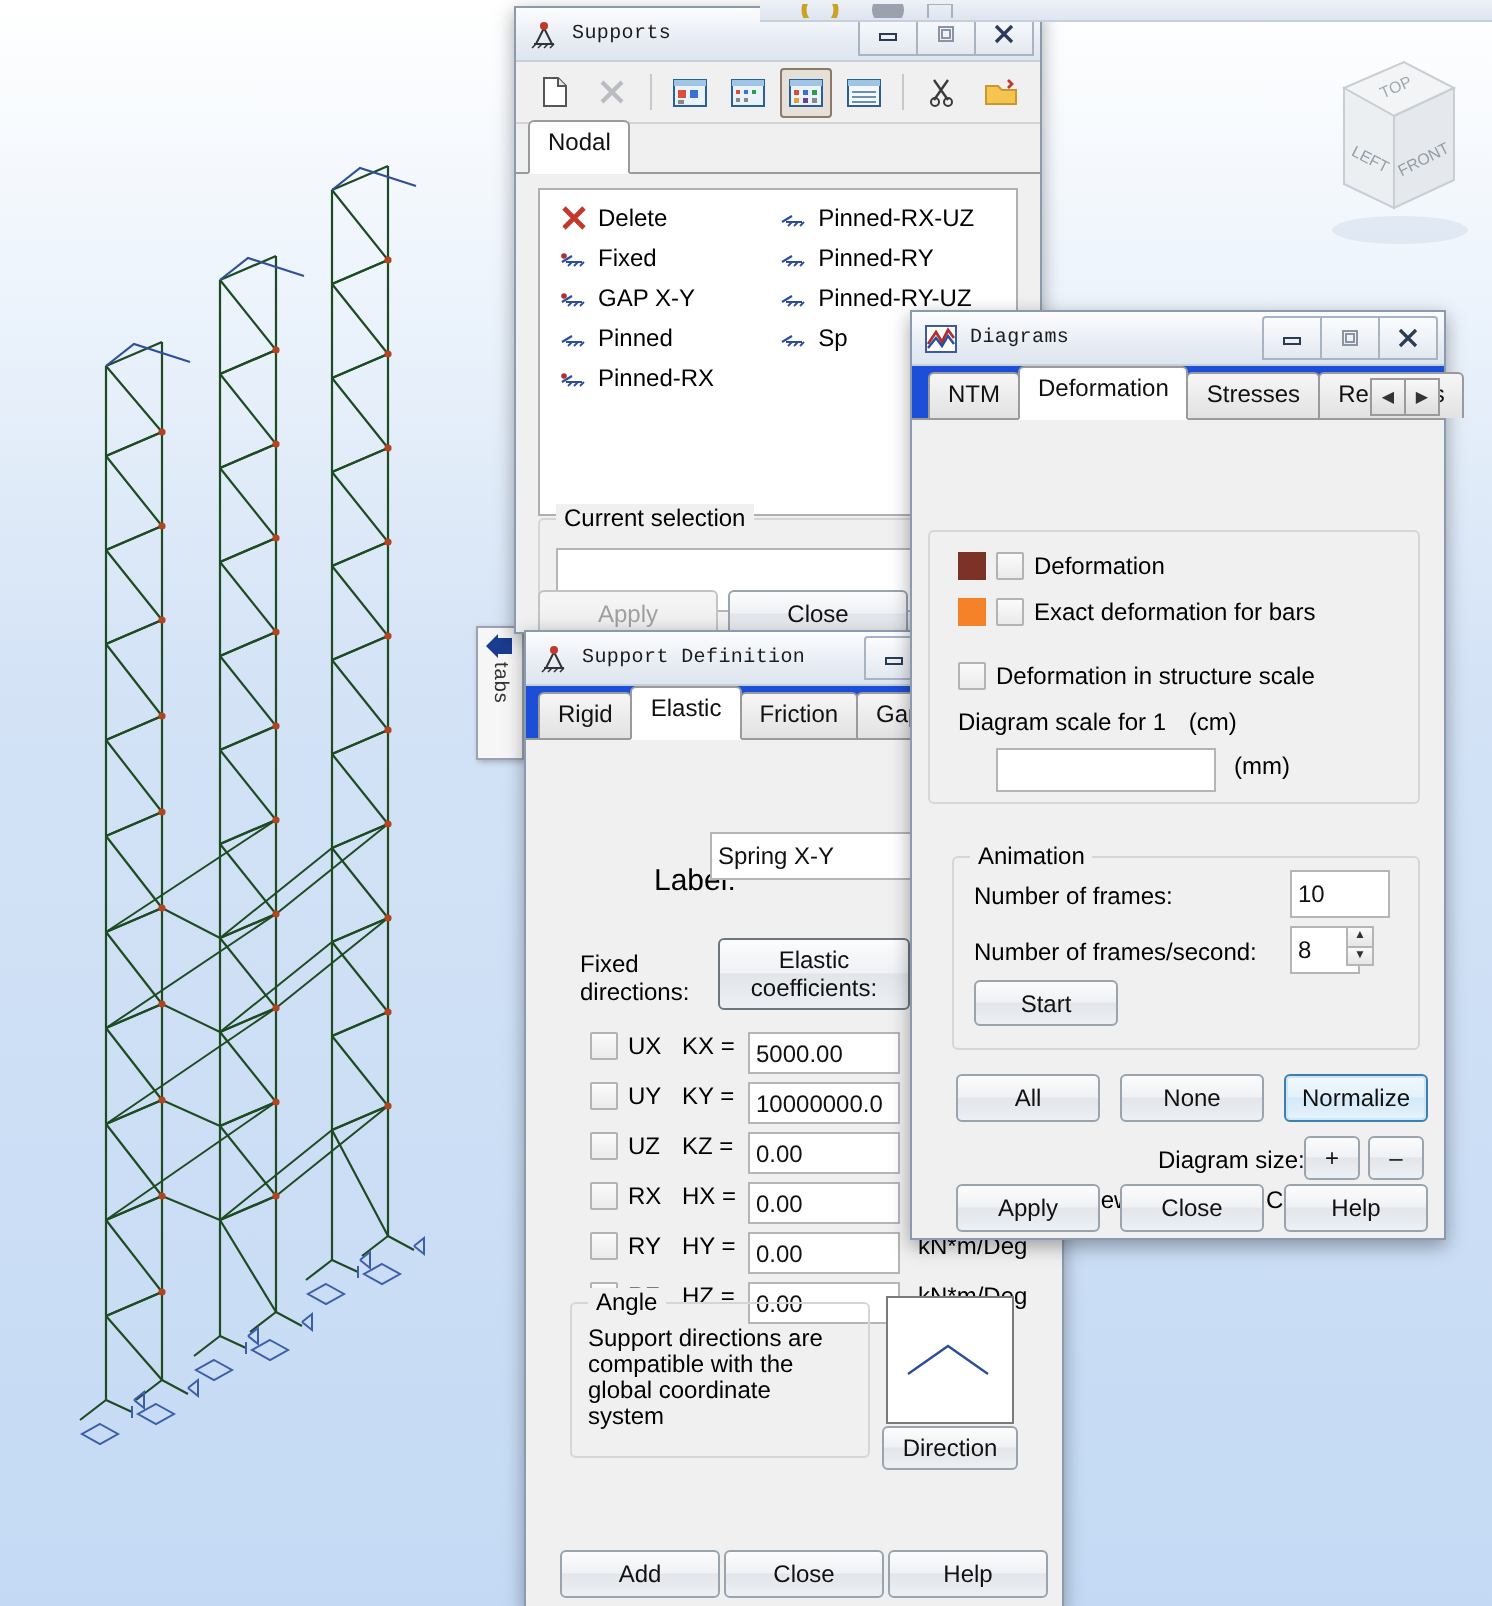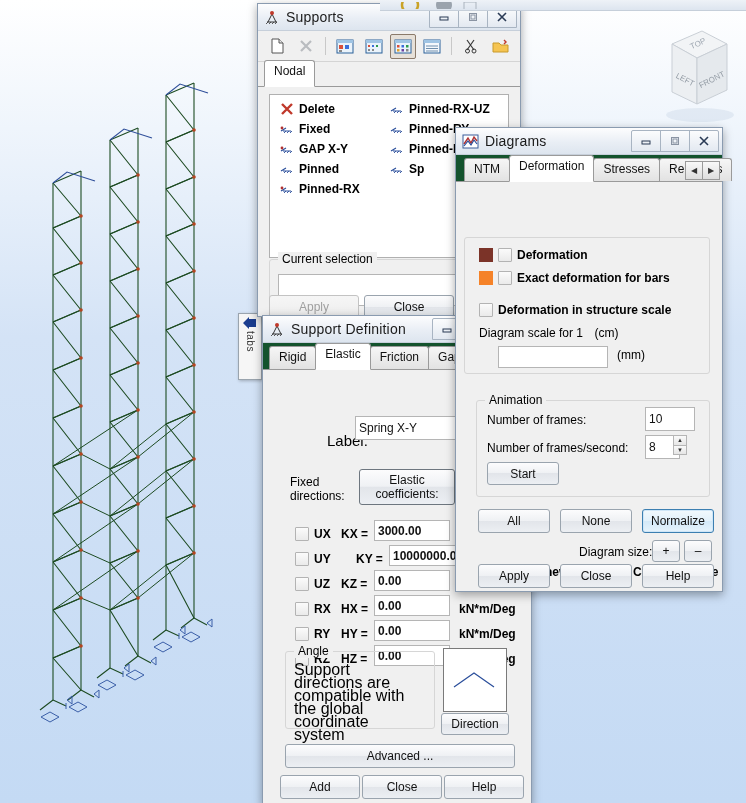--- a/index.html
+++ b/index.html
@@ -11,39 +11,39 @@
   
   #viewport{position:absolute;left:0;top:0;width:746px;height:803px;
     background:linear-gradient(#ffffff 0%,#eef4fb 18%,#d2e2f6 45%,#c6dcf5 100%);}
   #viewport svg{display:block;}
   
   .win{position:absolute;background:#f0f0f0;border:1px solid #8a9bb0;
     box-shadow:0 3px 9px rgba(0,0,0,.35);}
   .win .tbar{height:26px;background:linear-gradient(#fdfdfe,#e9eef5 55%,#dde5ef);
     border-bottom:1px solid #c6cfda;display:flex;align-items:center;padding-left:6px;
     position:relative;}
-  .win .tbar .ttl{font-size:14px;color:#1b1b1b;margin-left:6px;letter-spacing:.2px;}
+  .win .tbar .ttl{font-size:10px;color:#1b1b1b;margin-left:6px;letter-spacing:.2px;font-family:Liberation Mono, monospace;}
   .wbtns{position:absolute;right:3px;top:2px;display:flex;}
   .wbtn{width:28px;height:20px;border:1px solid #a8b4c2;background:linear-gradient(#fbfcfd,#e3e9f1);
     margin-left:-1px;display:flex;align-items:center;justify-content:center;
     font-size:11px;color:#2a3b55;}
   .wbtn.first{border-top-left-radius:2px;}
   .wbtn:last-child{border-top-right-radius:2px;}
   .wbtn svg{display:block;}
   .cli{background:#f0f0f0;position:relative;}
   
   .toolbar{height:30px;display:flex;align-items:center;gap:3px;padding:0 6px;
     border-bottom:1px solid #d4d4d4;background:#f0f0f0;}
   .tbtn{width:24px;height:23px;display:flex;align-items:center;justify-content:center;
     border:1px solid transparent;border-radius:2px;}
   .tbtn.sel{border:1px solid #8a7a6a;background:#e6e0d8;}
   .tsep{width:1px;height:18px;background:#c8c8c8;margin:0 3px;}
   
   .tabstrip{display:flex;align-items:flex-end;height:24px;padding-left:6px;
-    border-bottom:1px solid #9a9a9a;background:#14532d;position:relative;}
+    border-bottom:1px solid #9a9a9a;background:#1d4ed8;position:relative;}
   .tab{border:1px solid #9a9a9a;border-bottom:none;background:linear-gradient(#f6f6f6,#e2e2e2);
     padding:2px 9px 3px;font-size:12px;border-radius:3px 3px 0 0;margin-right:-1px;
     height:17px;line-height:17px;color:#111;white-space:nowrap;}
   .tab.active{background:#fff;height:21px;line-height:19px;position:relative;z-index:3;
     border-bottom:1px solid #fff;margin-bottom:-1px;padding-top:1px;}
   .tabnav{position:absolute;right:2px;bottom:1px;display:flex;}
   .tabnav div{width:16px;height:17px;border:1px solid #9a9a9a;background:linear-gradient(#f8f8f8,#dedede);
     display:flex;align-items:center;justify-content:center;margin-left:-1px;font-size:8px;color:#333;}
   
   .gbox{border:1px solid #d6d6d6;border-radius:3px;position:relative;}
@@ -55,21 +55,21 @@
     font-family:"Liberation Sans",sans-serif;}
   .btn.dis{color:#a0a0a0;background:linear-gradient(#f6f6f6,#ececec);border-color:#c3c3c3;}
   .btn.hl{border:1px solid #3c7fb1;box-shadow:inset 0 0 0 1px #cfe6f7;
     background:linear-gradient(#f2f9fd,#e3f1fb 48%,#d3e9f8 50%,#e6f3fc);}
   
   .inp{border:1px solid #b5b5b5;background:#fff;font-size:12px;padding:1px 3px;
     color:#111;display:flex;align-items:center;font-family:"Liberation Sans",sans-serif;}
   .chk{width:12px;height:12px;border:1px solid #b3b3b3;background:linear-gradient(#fbfbfb,#eaeaea);
     border-radius:1px;flex:none;}
   .lst{background:#fff;border:1px solid #b0b0b0;}
-  .lrow{display:flex;align-items:flex-end;gap:5px;font-size:12px;line-height:14px;font-weight:bold;}
+  .lrow{display:flex;align-items:flex-start;gap:5px;font-size:12px;line-height:14px;}
   .swatch{width:14px;height:14px;flex:none;}
   .spin{width:14px;height:18px;display:flex;flex-direction:column;}
   .spin div{flex:1;border:1px solid #b5b5b5;background:linear-gradient(#fafafa,#e6e6e6);
     display:flex;align-items:center;justify-content:center;font-size:6px;color:#333;}
   .spin div:first-child{border-bottom:none;}
   
   .flagtab{position:absolute;background:#f6f6f6;border:1px solid #9aa4ae;
     box-shadow:1px 1px 3px rgba(0,0,0,.25);display:flex;flex-direction:column;
     align-items:center;justify-content:flex-start;padding-top:3px;}
   .flagtab .vtxt{writing-mode:vertical-rl;font-size:10px;color:#333;margin-top:2px;letter-spacing:.5px;}
@@ -459,27 +459,27 @@
     <div class="btn" style="left:96px;top:126px;width:94px;height:34px;position:absolute;
                 flex-direction:column;line-height:14px;text-align:center;white-space:pre-line;
                 border-color:#6d767f;">Elastic
 coefficients:</div>
 
     <div style="position:absolute;left:32px;top:173px;">
       <div class="lrow" style="height:25px;">
         <span class="chk"></span>
         <span style="width:22px;">UX</span>
         <span style="width:28px;">KX =</span>
-        <span class="inp" style="width:68px;height:17px;">3000.00</span>
+        <span class="inp" style="width:68px;height:17px;">5000.00</span>
         <span style="margin-left:4px;">kN/m</span>
       </div>
       <div class="lrow" style="height:25px;">
         <span class="chk"></span>
         <span style="width:22px;">UY</span>
-        <span style="width:28px;margin-left:15px;">KY =</span>
+        <span style="width:28px;">KY =</span>
         <span class="inp" style="width:68px;height:17px;overflow:hidden;">10000000.0</span>
         <span style="margin-left:4px;">kN/m</span>
       </div>
       <div class="lrow" style="height:25px;">
         <span class="chk"></span>
         <span style="width:22px;">UZ</span>
         <span style="width:28px;">KZ =</span>
         <span class="inp" style="width:68px;height:17px;">0.00</span>
         <span style="margin-left:4px;">kN/m</span>
       </div>
@@ -501,38 +501,37 @@
         <span class="chk"></span>
         <span style="width:22px;">RZ</span>
         <span style="width:28px;">HZ =</span>
         <span class="inp" style="width:68px;height:17px;">0.00</span>
         <span style="margin-left:4px;">kN*m/Deg</span>
       </div>
     </div>
 
     <div class="gbox" style="position:absolute;left:22px;top:308px;width:148px;height:76px;">
       <span class="glab">Angle</span>
-      <div style="position:absolute;left:8px;top:11px;width:128px;font-size:16px;line-height:13px;">Support directions are compatible with the global coordinate system</div>
+      <div style="position:absolute;left:8px;top:11px;width:128px;font-size:12px;line-height:13px;">Support directions are compatible with the global coordinate system</div>
     </div>
 
     <div style="position:absolute;left:180px;top:305px;width:62px;height:62px;background:#fff;border:1px solid #7a7a7a;">
       <svg width="60" height="60">
         <path d="M10,38 L30,24 L50,38" stroke="#2a4e9b" fill="none" stroke-width="1.2"></path>
         </svg>
     </div>
     <div class="btn" style="position:absolute;left:178px;top:370px;width:66px;height:20px;">Direction</div>
 
-    <div class="btn" style="position:absolute;left:22px;top:401px;width:228px;height:22px;">Advanced ...</div>
     <div class="btn" style="position:absolute;left:17px;top:432px;width:78px;height:22px;">Add</div>
     <div class="btn" style="position:absolute;left:99px;top:432px;width:78px;height:22px;">Close</div>
     <div class="btn" style="position:absolute;left:181px;top:432px;width:78px;height:22px;">Help</div>
   </div>
 </div>
 
-<div class="win" style="left:455px;top:127px;width:266px;height:463px;">
+<div class="win" style="left:455px;top:155px;width:266px;height:463px;">
   <div class="tbar">
     <svg width="17" height="15">
       <rect x="1" y="1" width="15" height="13" fill="#fff" stroke="#3a5c9a"></rect>
       <path d="M2,10 L6,4 L9,9 L12,3 L15,7" stroke="#b03030" fill="none" stroke-width="1.4"></path>
       <path d="M2,12 L6,7 L9,11 L12,6 L15,10" stroke="#2a4e9b" fill="none" stroke-width="1.2"></path>
     </svg>
     <span class="ttl">Diagrams</span>
     <div class="wbtns">
       <div class="wbtn first">
         <svg width="14" height="10">

